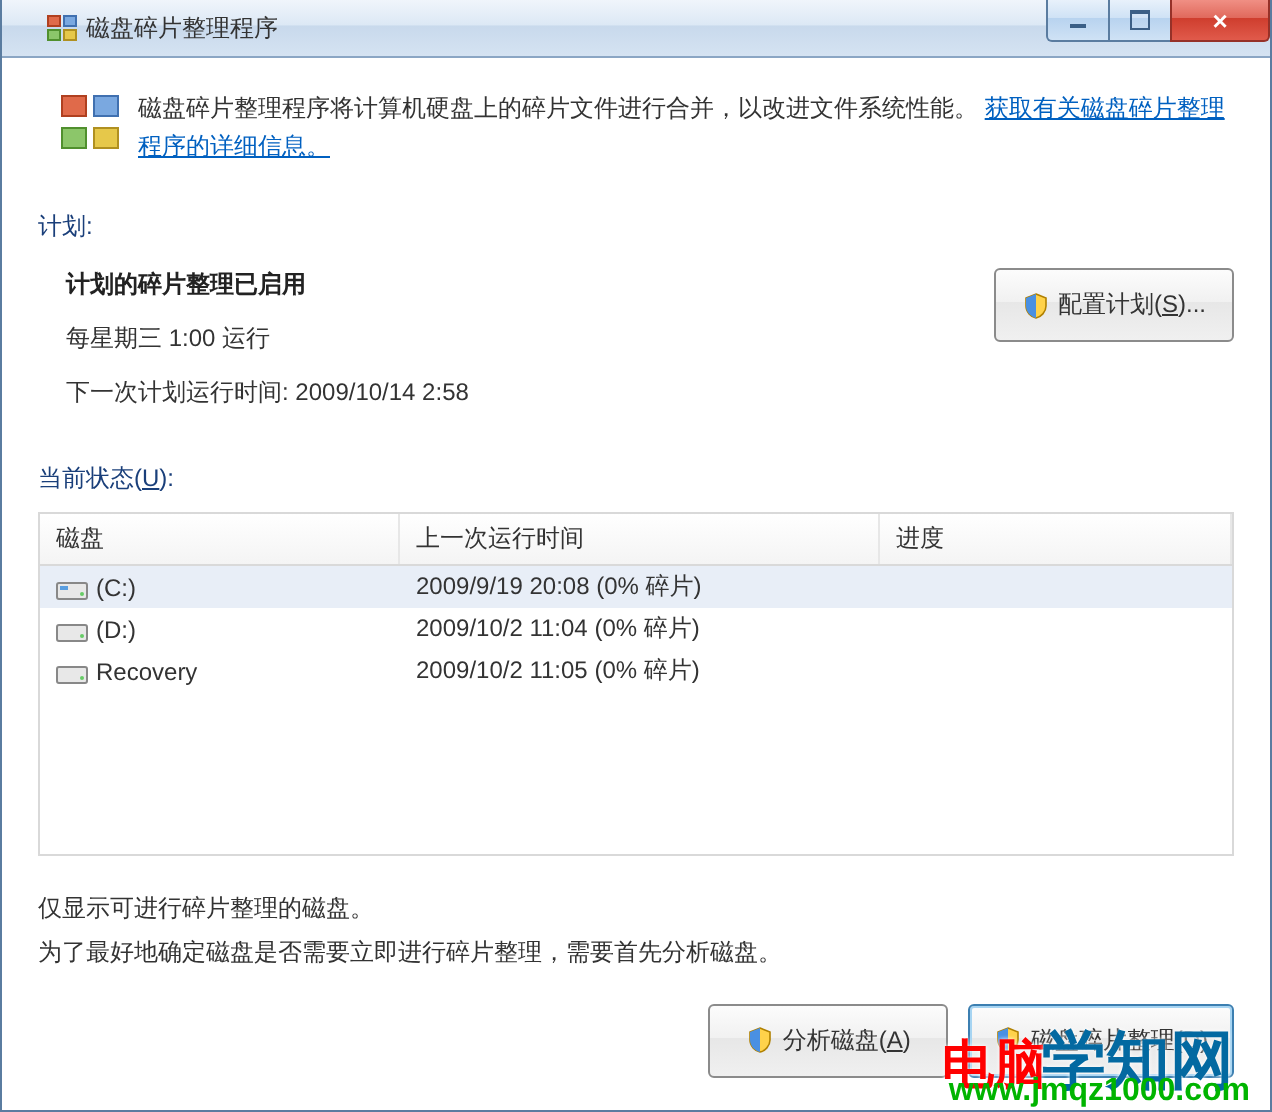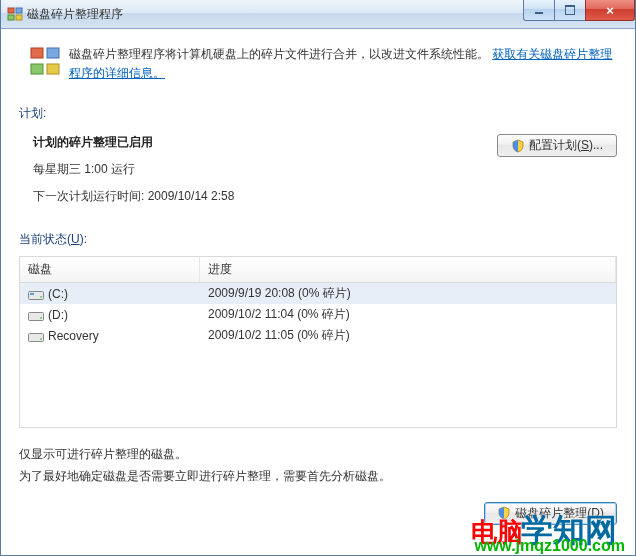--- a/index.html
+++ b/index.html
@@ -19,21 +19,21 @@
     background: #fff;
     position: relative;
     overflow: hidden;
   }
   .titlebar {
     height: 28px;
     background: linear-gradient(to bottom, #f0f5fb 0%, #dce8f5 45%, #c8d9ec 46%, #d5e3f2 100%);
     border-bottom: 1px solid #8ba6c4;
     display: flex;
     align-items: center;
-    padding: 0 0 0 6px;
+    padding: 0 0 0 22px;
     position: relative;
   }
   .title-icon {
     width: 16px;
     height: 16px;
     margin-right: 4px;
     display: inline-flex;
     align-items: center;
     justify-content: center;
   }
@@ -122,21 +122,21 @@
     color: #222;
     margin-bottom: 10px;
   }
   .sched-left div { margin-bottom: 10px; }
 
   .btn {
     display: inline-flex;
     align-items: center;
     justify-content: center;
     min-width: 120px;
-    height: 23px;
+    height: 37px;
     padding: 0 12px;
     background: linear-gradient(to bottom, #fcfcfc 0%, #f1f1f1 45%, #e7e7e7 46%, #f0f0f0 100%);
     border: 1px solid #8b8b8b;
     border-radius: 3px;
     font-size: 12px;
     color: #333;
     cursor: default;
     box-sizing: border-box;
     gap: 4px;
   }
@@ -280,20 +280,21 @@
           <span><span>配置计划(</span><span class="underline-mn">S</span><span>)...</span></span>
         </button>
       </div>
     </div>
 
     <div class="section-label"><span>当前状态(</span><span class="underline-mn">U</span><span>):</span></div>
 
     <div class="list-area">
       <div class="list-header">
         <div class="col col-disk">磁盘</div>
+        <div class="col col-last">上一次运行时间</div>
         <div class="col col-prog">进度</div>
       </div>
       <div id="disk-rows">
           <div class="list-row sel">
             <div class="col col-disk">
               <span class="disk-icon"><svg viewBox="0 0 16 12" width="16" height="12">
                   <rect x="0.5" y="3.5" width="15" height="8" rx="1" fill="#e8e8e8" stroke="#888"></rect>
                   <rect x="2" y="5" width="4" height="2" fill="#5a9ee0"></rect>
                   <circle cx="13" cy="9" r="1" fill="#6c6"></circle>
                 </svg></span>
@@ -326,20 +327,29 @@
           </div>
         </div>
     </div>
 
     <div class="note">
       <div>仅显示可进行碎片整理的磁盘。</div>
       <div>为了最好地确定磁盘是否需要立即进行碎片整理，需要首先分析磁盘。</div>
     </div>
 
     <div class="bottom-buttons">
+      <button class="btn">
+        <span class="shield-icon">
+          <svg viewBox="0 0 14 14" width="14" height="14">
+            <path d="M7 1 L12 3 V7 C12 10 9.5 12.5 7 13 C4.5 12.5 2 10 2 7 V3 Z" fill="#ffd24a" stroke="#b08000" stroke-width="0.8"></path>
+            <path d="M7 1 L7 13 C4.5 12.5 2 10 2 7 V3 Z" fill="#4a90e2"></path>
+          </svg>
+        </span>
+        <span><span>分析磁盘(</span><span class="underline-mn">A</span><span>)</span></span>
+      </button>
       <button class="btn focus">
         <span class="shield-icon">
           <svg viewBox="0 0 14 14" width="14" height="14">
             <path d="M7 1 L12 3 V7 C12 10 9.5 12.5 7 13 C4.5 12.5 2 10 2 7 V3 Z" fill="#ffd24a" stroke="#b08000" stroke-width="0.8"></path>
             <path d="M7 1 L7 13 C4.5 12.5 2 10 2 7 V3 Z" fill="#4a90e2"></path>
           </svg>
         </span>
         <span>磁盘碎片整理(D)</span>
       </button>
     </div>

